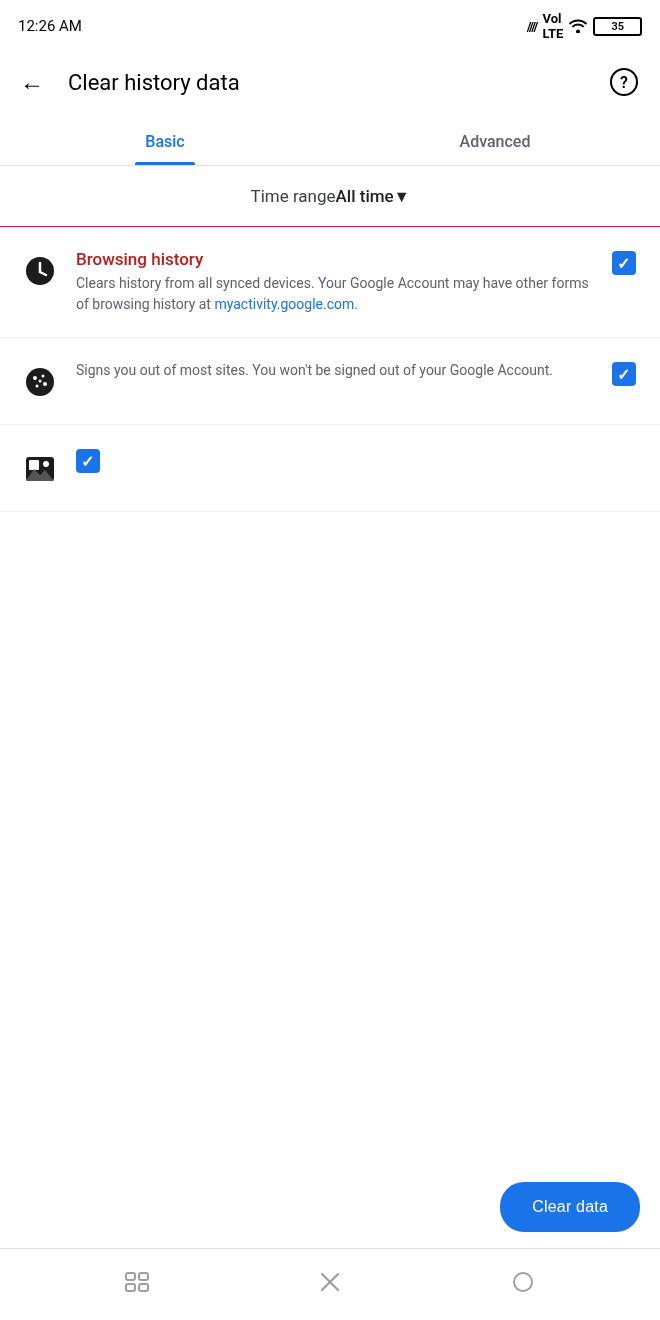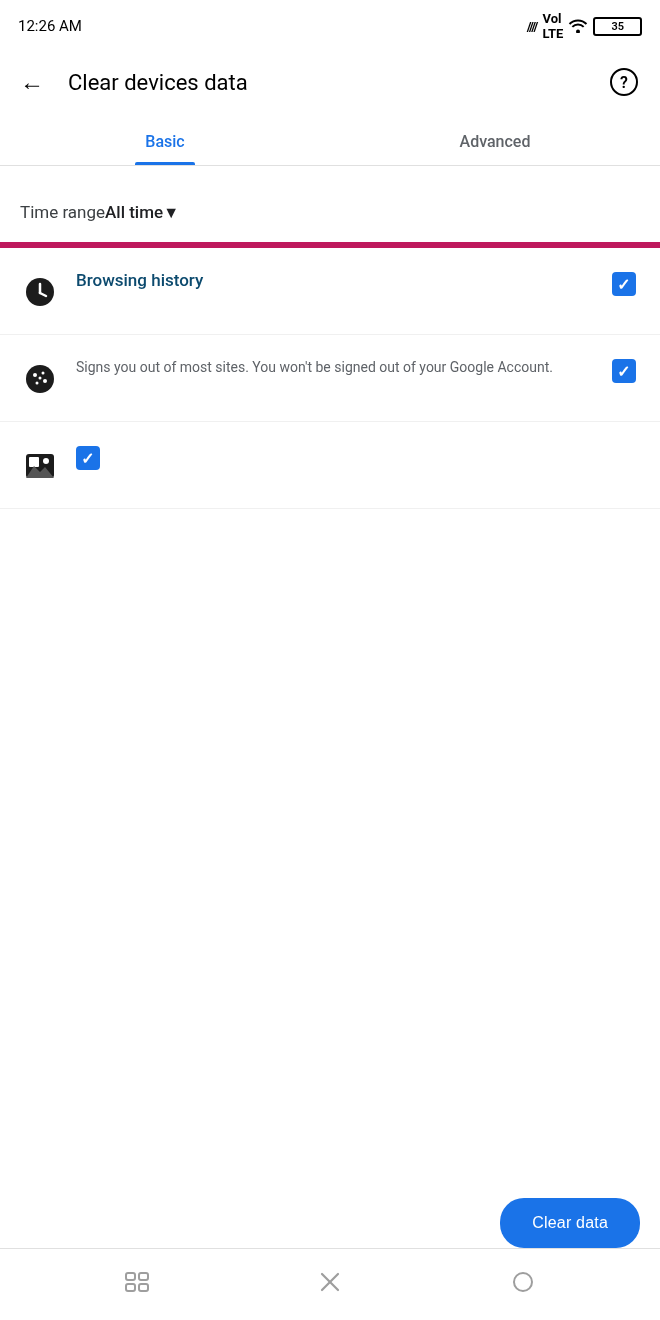--- a/index.html
+++ b/index.html
@@ -91,21 +91,21 @@
       justify-content: center;
       font-size: 16px;
       font-weight: 600;
       color: #000;
     }
 
     
     .tabs {
       display: flex;
       border-bottom: 1px solid #e0e0e0;
-      margin-bottom: 16px;
+      margin-bottom: 0;
     }
     .tab {
       flex: 1;
       text-align: center;
       padding: 16px 0 14px;
       font-size: 16px;
       font-weight: 500;
       cursor: pointer;
       position: relative;
       color: #5f6368;
@@ -122,23 +122,23 @@
       width: 60px;
       height: 3px;
       background: #1a73e8;
       border-radius: 2px 2px 0 0;
     }
 
     
     .time-range-row {
       display: flex;
       align-items: center;
-      justify-content: flex-start;
+      justify-content: center;
       padding: 20px 20px;
-      border-bottom: 6px solid #be185d;
+      border-bottom: 1px solid #be185d;
     }
     .time-range-label {
       font-size: 17px;
       color: #3c4043;
     }
     .time-range-value {
       display: flex;
       align-items: center;
       gap: 0;
       font-size: 17px;
@@ -170,21 +170,21 @@
       justify-content: center;
       flex-shrink: 0;
       margin-top: 2px;
     }
     .item-content {
       flex: 1;
     }
     .item-title {
       font-size: 17px;
       font-weight: 500;
-      color: #0c4a6e;
+      color: #b91c1c;
       margin-bottom: 4px;
     }
     .item-desc {
       font-size: 14px;
       color: #5f6368;
       line-height: 1.5;
     }
     .item-link {
       color: #1a73e8;
       text-decoration: none;
@@ -210,21 +210,21 @@
     .checkbox-checked::after {
       content: '✓';
       color: #fff;
       font-size: 16px;
       font-weight: 700;
     }
 
     
     .clear-button-container {
       position: absolute;
-      bottom: 72px;
+      bottom: 88px;
       right: 20px;
     }
     .clear-data-button {
       background: #1a73e8;
       color: #fff;
       border: none;
       border-radius: 24px;
       padding: 16px 32px;
       font-size: 16px;
       font-weight: 500;
@@ -276,21 +276,21 @@
     </span>
     <span class="battery-icon">35</span>
   </div>
 </div>
 
 <div class="header">
   <div class="header-left">
     <div class="back-button">
       <span class="back-arrow">←</span>
     </div>
-    <h1 class="page-title">Clear devices data</h1>
+    <h1 class="page-title">Clear history data</h1>
   </div>
   <div class="help-button">
     <div class="help-icon">
       <span>?</span>
     </div>
   </div>
 </div>
 
 <div class="tabs">
   <div class="tab active">
@@ -314,20 +314,23 @@
   <div class="data-item">
     <div class="item-icon">
       <svg width="32" height="32" viewBox="0 0 32 32">
         <circle cx="16" cy="16" r="14" fill="#1c1c1c"></circle>
         <line x1="16" y1="8" x2="16" y2="17" stroke="#fff" stroke-width="2.5" stroke-linecap="round"></line>
         <line x1="16" y1="17" x2="22" y2="20" stroke="#fff" stroke-width="2.5" stroke-linecap="round"></line>
       </svg>
     </div>
     <div class="item-content">
       <div class="item-title">Browsing history</div>
+      <div class="item-desc">
+        <span>Clears history from all synced devices. Your Google Account may have other forms of browsing history at </span><a class="item-link">myactivity.google.com.</a>
+      </div>
     </div>
     <div class="item-checkbox">
       <div class="checkbox-checked"></div>
     </div>
   </div>
 
   <div class="data-item">
     <div class="item-icon">
       <svg width="32" height="32" viewBox="0 0 32 32">
         <circle cx="16" cy="16" r="14" fill="#1c1c1c"></circle>

